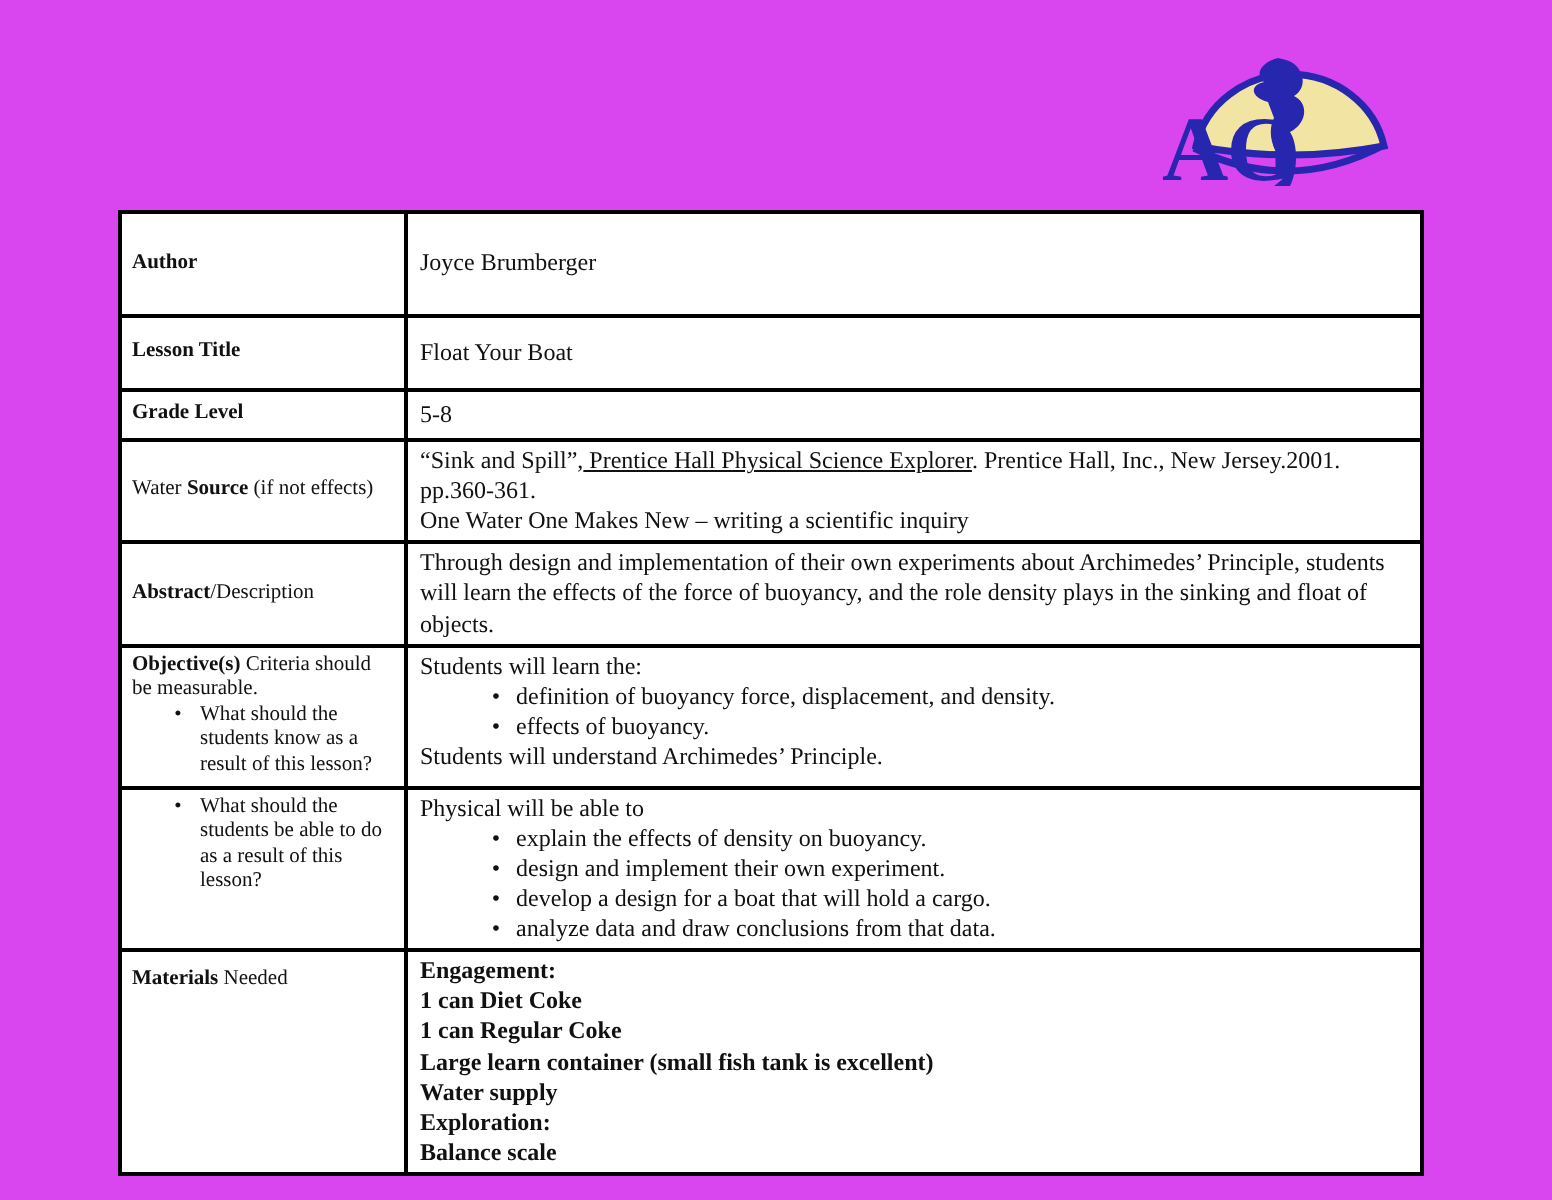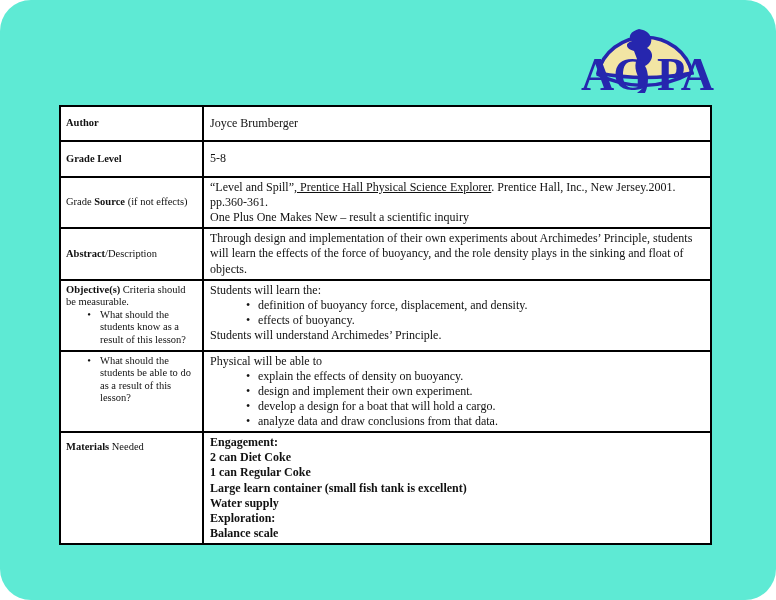--- a/index.html
+++ b/index.html
@@ -1,20 +1,20 @@
 <!DOCTYPE html>
 <html><head>
 <meta charset="utf-8">
 <style>
   html, body { margin:0; padding:0; }
   body {
     width:776px; height:600px; background:#ffffff;
     font-family:"Liberation Serif", serif; color:#111111;
   }
-  .page { position:relative; width:776px; height:600px; overflow:hidden; background:#5eead4;border-radius:31px; }
+  .page { position:relative; width:776px; height:600px; overflow:hidden; background:#d946ef; }
 
   
   .logo { position:absolute; left:581px; top:22px; width:132px; height:72px; }
   .logo svg { position:absolute; left:0; top:0; }
   .logo-text {
     position:absolute; bottom:-4px; font-weight:bold; font-size:46px;
     line-height:1; color:#2626ae; letter-spacing:-1px;
     font-family:"Liberation Serif", serif;
   }
   .logo-ag { left:0; }
@@ -58,56 +58,63 @@
 
       <path d="M 17,51 A 48,45 0 0 1 111,51 Q 64,60 17,51 Z" fill="#f2e5a4" stroke="#2626ae" stroke-width="3.5"></path>
 
       <path d="M 16,52 Q 64,76 112,50" fill="none" stroke="#2626ae" stroke-width="3.5"></path>
 
       <path d="M 58,7 C 50,9 46,15 51,19 C 43,21 45,27 53,29 L 56,37
                C 52,45 56,55 62,61 C 64,65 60,68 56,71 L 64,71
                C 68,63 68,50 64,44 C 72,40 74,30 66,26 C 74,21 70,10 62,8 Z" fill="#2626ae"></path>
     </svg>
     <span class="logo-text logo-ag">AG</span>
-    <span class="logo-text logo-pa">PA</span>
   </div>
 
   <table class="lesson">
     <colgroup>
         <col style="width:143px">
         <col style="width:508px">
       </colgroup>
 
     <tbody>
-        <tr style="height:35px">
+        <tr style="height:52px">
       <td class="lbl vmid">
         <b>Author</b>
       </td>
       <td class="val vmid">
         <span>Joyce Brumberger</span>
       </td>
     </tr>
 
+    <tr style="height:37px">
+      <td class="lbl vmid">
+        <b>Lesson Title</b>
+      </td>
+      <td class="val vmid">
+        <span>Float Your Boat</span>
+      </td>
+    </tr>
 
-    <tr style="height:36px">
+    <tr style="height:25px">
       <td class="lbl vmid">
         <b>Grade Level</b>
       </td>
       <td class="val vmid">
         <span>5-8</span>
       </td>
     </tr>
 
     <tr style="height:44px">
       <td class="lbl vmid">
-        <span>Grade </span><b>Source</b><span> (if not effects)</span>
+        <span>Water </span><b>Source</b><span> (if not effects)</span>
       </td>
       <td class="val">
-        <div><span>“Level and Spill”,</span><span class="und"> Prentice Hall Physical Science Explorer</span><span>. Prentice Hall, Inc., New Jersey.2001. pp.360-361.</span></div>
-        <div>One Plus One Makes New – result a scientific inquiry</div>
+        <div><span>“Sink and Spill”,</span><span class="und"> Prentice Hall Physical Science Explorer</span><span>. Prentice Hall, Inc., New Jersey.2001. pp.360-361.</span></div>
+        <div>One Water One Makes New – writing a scientific inquiry</div>
       </td>
     </tr>
 
     <tr style="height:39px">
       <td class="lbl vmid">
         <b>Abstract</b><span>/Description</span>
       </td>
       <td class="val">
         <span>Through design and implementation of their own experiments about Archimedes’ Principle, students will learn the effects of the force of buoyancy, and the role density plays in the sinking and float of objects.</span>
       </td>
@@ -162,21 +169,21 @@
         </div>
       </td>
     </tr>
 
     <tr style="height:97px">
       <td class="lbl" style="padding-top:8px">
         <b>Materials</b><span> Needed</span>
       </td>
       <td class="val tight">
         <div><b>Engagement:</b></div>
-        <div>2 can Diet Coke</div>
+        <div>1 can Diet Coke</div>
         <div>1 can Regular Coke</div>
         <div>Large learn container (small fish tank is excellent)</div>
         <div>Water supply</div>
         <div><b>Exploration:</b></div>
         <div>Balance scale</div>
       </td>
     </tr>
   </tbody>
     </table>
 

